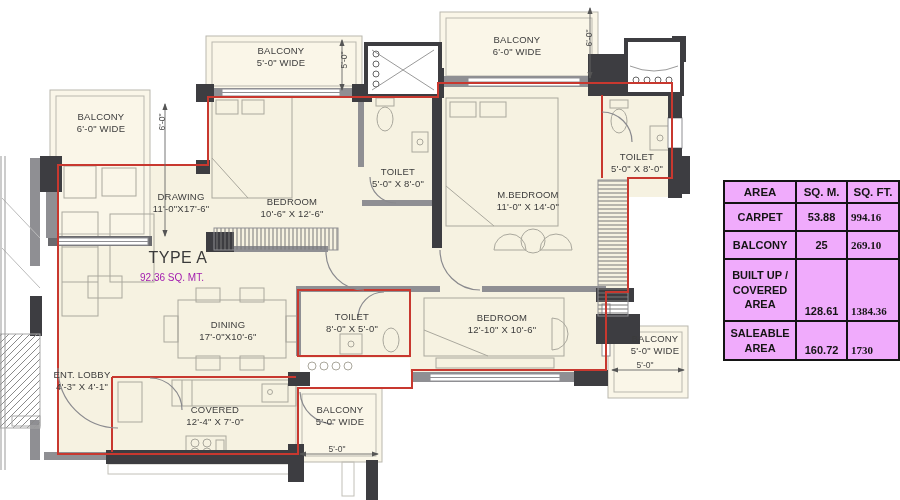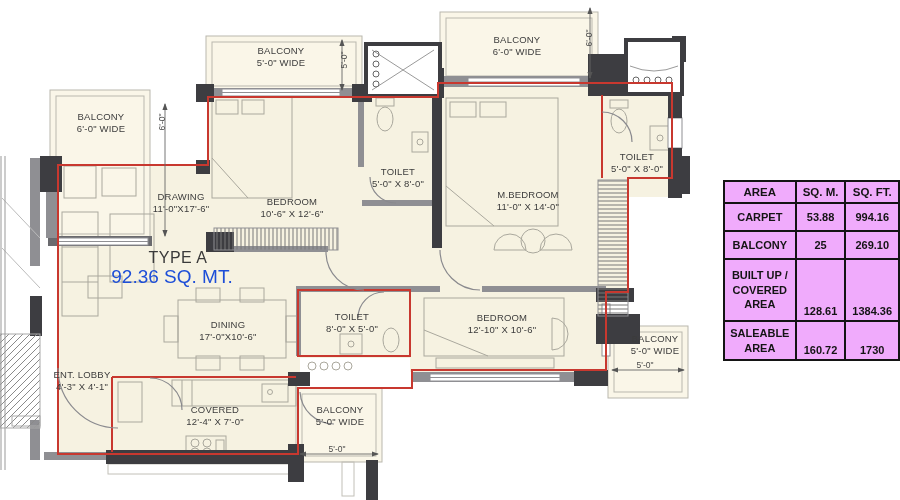--- a/index.html
+++ b/index.html
@@ -9,32 +9,32 @@
   .room-label{position:absolute;transform:translate(-50%,-50%);text-align:center;
               color:#3c3c3c;font-size:9.5px;line-height:1.3;white-space:nowrap;letter-spacing:.2px;}
   .room-label .rname{display:block;}
   .room-label .rdims{display:block;}
   .dim{position:absolute;font-size:8.5px;color:#4a4a4a;white-space:nowrap;}
   .dim.vert{transform:translate(-50%,-50%) rotate(-90deg);}
   .dim.horz{transform:translate(-50%,-50%);}
   #type-label{position:absolute;left:178px;top:258px;transform:translate(-50%,-50%);
               font-size:16px;color:#3a3a3a;letter-spacing:.5px;}
   #area-label{position:absolute;left:172px;top:277px;transform:translate(-50%,-50%);
-              font-size:19px;color:#1d4ed8;}
+              font-size:10px;color:#a21caf;}
   #area-table{position:absolute;left:723px;top:172px;border-collapse:collapse;background:#f0abfc;
               color:#141414;font-weight:bold;table-layout:fixed;margin-top:8px;}
   #area-table th,#area-table td{border:2px solid #141414;overflow:hidden;}
   #area-table th{font-size:11.5px;height:18px;padding:1px 2px;}
   #area-table td{font-size:11px;padding:1px 3px;}
   #area-table .c1{width:78px;} #area-table .c2{width:62px;} #area-table .c3{width:62px;}
   #area-table tr.r1 td{height:24px;} #area-table tr.r2 td{height:24px;}
   #area-table tr.r3 td{height:56px;} #area-table tr.r4 td{height:33px;}
   #area-table .lbl{text-align:center;white-space:pre-line;line-height:1.35;}
   #area-table .sqm{text-align:center;}
-  #area-table .sqft{text-align:center;}
+  #area-table .sqft{text-align:left;font-family:Liberation Serif, serif;}
   #area-table tr.r3 td.num,#area-table tr.r4 td.num{vertical-align:bottom;padding-bottom:3px;}
 </style>
 </head>
 <body>
 
 <div id="stage">
 
 <svg id="plan-svg" width="900" height="500" viewBox="0 0 900 500">
   <defs>
     <pattern id="hv" width="4" height="4" patternUnits="userSpaceOnUse">

